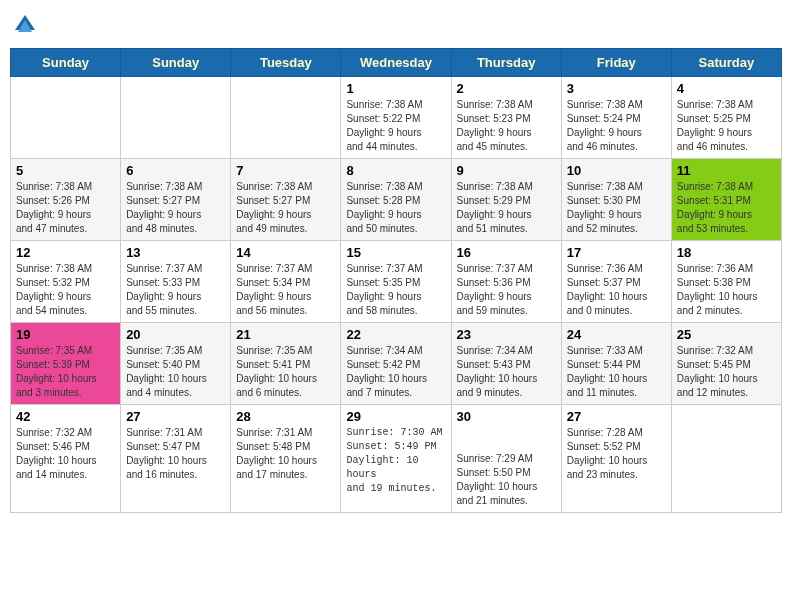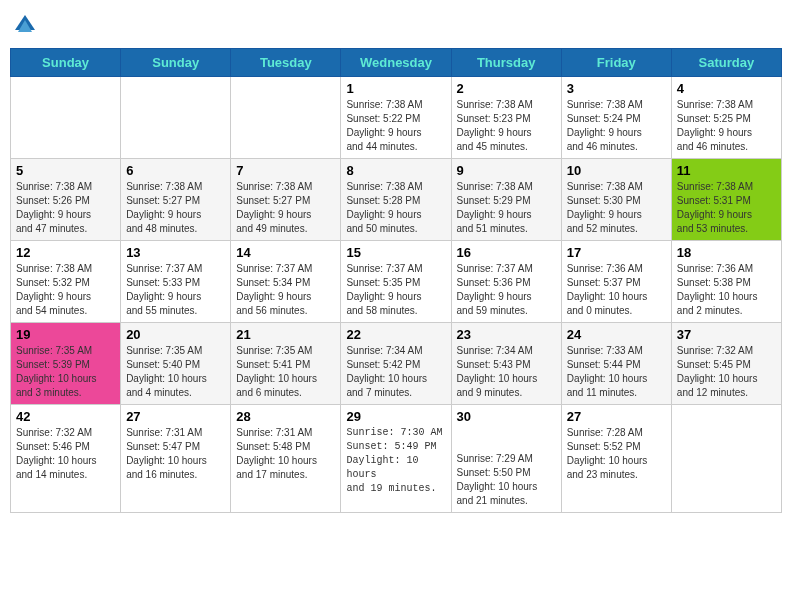--- a/index.html
+++ b/index.html
@@ -52,21 +52,21 @@
       font-size: 16px;
       color: #555;
     }
     .calendar {
       width: 100%;
       border-collapse: collapse;
       border: 1px solid #ccc;
     }
     .calendar th {
       background: #1a6aad;
-      color: #5eead4;
+      color: #fef9c3;
       text-align: center;
       padding: 6px 4px;
       font-size: 13px;
       border: 1px solid #1558a0;
     }
     .calendar td {
       border: 1px solid #ccc;
       vertical-align: top;
       padding: 4px 5px;
       width: calc(100% / 7);
@@ -297,21 +297,21 @@
 and 9 minutes.</div>
           </td>
           <td style="background: rgb(245, 245, 245);">
             <span class="day-number">24</span>
             <div class="day-info" style="white-space: pre-line;">Sunrise: 7:33 AM
 Sunset: 5:44 PM
 Daylight: 10 hours
 and 11 minutes.</div>
           </td>
           <td style="background: rgb(245, 245, 245);">
-            <span class="day-number">37</span>
+            <span class="day-number">25</span>
             <div class="day-info" style="white-space: pre-line;">Sunrise: 7:32 AM
 Sunset: 5:45 PM
 Daylight: 10 hours
 and 12 minutes.</div>
           </td>
         </tr>
         <tr>
           <td>
             <span class="day-number">42</span>
             <div class="day-info" style="white-space: pre-line;">Sunrise: 7:32 AM

